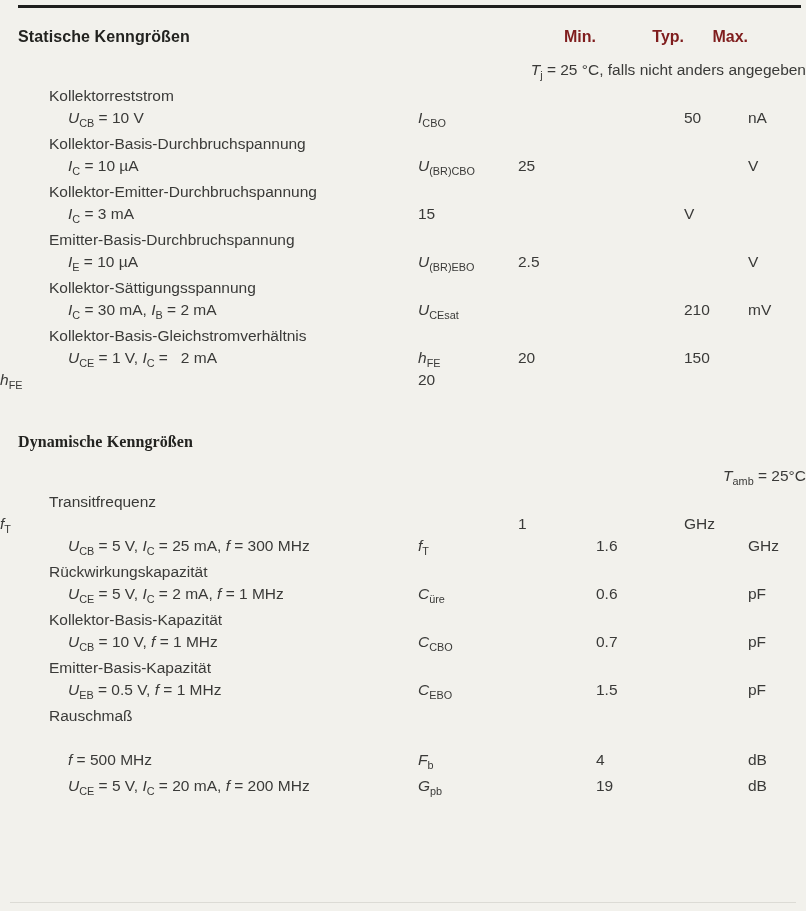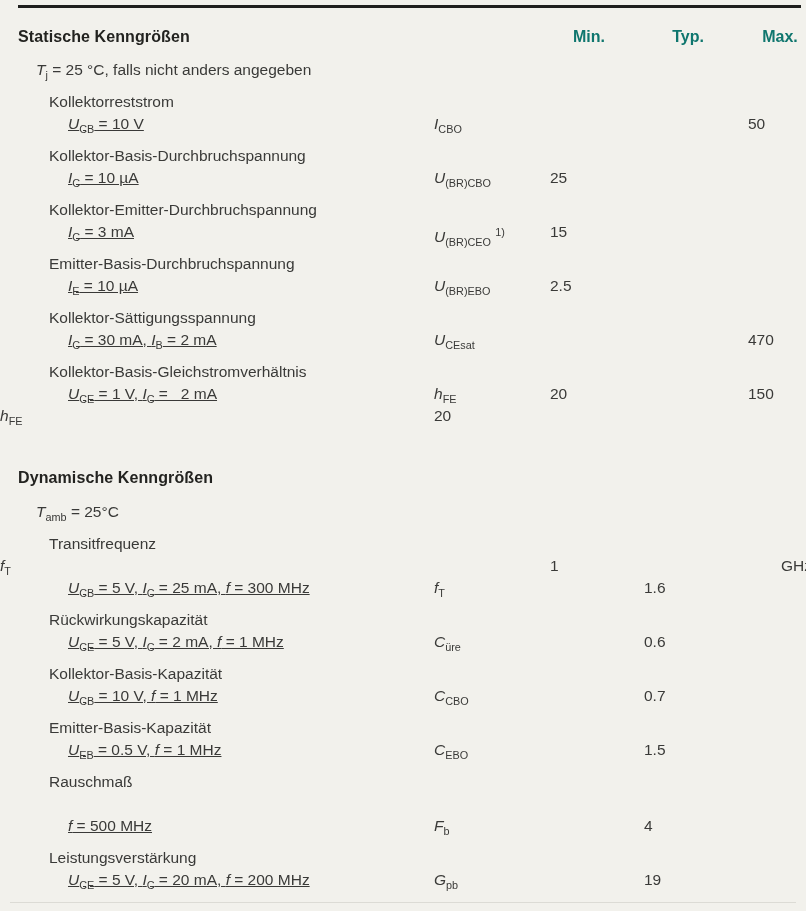--- a/index.html
+++ b/index.html
@@ -7,32 +7,32 @@
     position:relative; width:806px; height:911px; overflow:hidden;
     background:#f2f1ec;
     font-family:"Liberation Sans","DejaVu Sans",sans-serif;
     font-size:15.5px; color:#3a3a38;
   }
   .rule-top { margin:5px 5px 0 18px; height:2.5px; background:#1f1f1d; }
   .rule-bottom { position:absolute; left:10px; right:10px; top:902px; height:1px; background:#dcdbd5; }
   .grid-row {
     display:grid;
     grid-template-columns:418px 100px 78px 88px 64px 44px;
-    line-height:22px; height:22px;gap:16px;
+    line-height:22px; height:22px;
   }
   .header-row { margin-top:19px; height:20px; line-height:20px; }
   .section-title { padding-left:18px; font-weight:bold; font-size:16px; color:#232320; letter-spacing:0.1px; }
-  .section-title.second { margin-top:40px; line-height:22px; height:22px; }
-  .col-head { text-align:center; font-weight:bold; font-size:16px; color:#0f766e; }
-  .note { padding-left:36px; margin-top:12px; line-height:22px; height:22px; }
-  .group { margin-top:10px; }
+  .section-title.second { margin-top:40px; line-height:22px; height:22px;font-family:Liberation Serif, serif; }
+  .col-head { text-align:right; font-weight:bold; font-size:16px; color:#7f1d1d; }
+  .note { padding-left:68px; margin-top:12px; line-height:22px; height:22px;text-align:right; }
+  .group { margin-top:4px; }
   .glabel { padding-left:49px; line-height:22px; height:22px; }
-  .cond { padding-left:68px; white-space:pre;text-decoration:underline; }
+  .cond { padding-left:68px; white-space:pre; }
   .vmin, .vtyp, .vmax { text-align:left; }
-  .unit { text-align:right; }
+  .unit { }
   sub { font-size:0.70em; }
   sup { font-size:0.70em; }
   i { font-style:italic; }
 </style>
 </head>
 <body>
 
 <div class="page">
   <div class="rule-top"></div>
 
@@ -68,21 +68,20 @@
       <div class="vtyp"></div>
       <div class="vmax"></div>
       <div class="unit">V</div>
     </div>
   </div>
 
   <div class="group">
     <div class="glabel">Kollektor-Emitter-Durchbruchspannung</div>
     <div class="grid-row">
       <div class="cond"><i>I</i><sub>C</sub> = 3 mA</div>
-      <div class="sym"><i>U</i><sub>(BR)CEO</sub> <sup>1)</sup></div>
       <div class="vmin">15</div>
       <div class="vtyp"></div>
       <div class="vmax"></div>
       <div class="unit">V</div>
     </div>
   </div>
 
   <div class="group">
     <div class="glabel">Emitter-Basis-Durchbruchspannung</div>
     <div class="grid-row">
@@ -95,21 +94,21 @@
     </div>
   </div>
 
   <div class="group">
     <div class="glabel">Kollektor-Sättigungsspannung</div>
     <div class="grid-row">
       <div class="cond"><i>I</i><sub>C</sub> = 30 mA, <i>I</i><sub>B</sub> = 2 mA</div>
       <div class="sym"><i>U</i><sub>CEsat</sub></div>
       <div class="vmin"></div>
       <div class="vtyp"></div>
-      <div class="vmax">470</div>
+      <div class="vmax">210</div>
       <div class="unit">mV</div>
     </div>
   </div>
 
   <div class="group">
     <div class="glabel">Kollektor-Basis-Gleichstromverhältnis</div>
     <div class="grid-row">
       <div class="cond"><i>U</i><sub>CE</sub> = 1 V, <i>I</i><sub>C</sub> =  2 mA</div>
       <div class="sym"><i>h</i><sub>FE</sub></div>
       <div class="vmin">20</div>
@@ -197,21 +196,20 @@
       <div class="cond"><i>f</i> = 500 MHz</div>
       <div class="sym"><i>F</i><sub>b</sub></div>
       <div class="vmin"></div>
       <div class="vtyp">4</div>
       <div class="vmax"></div>
       <div class="unit">dB</div>
     </div>
   </div>
 
   <div class="group">
-    <div class="glabel">Leistungsverstärkung</div>
     <div class="grid-row">
       <div class="cond"><i>U</i><sub>CE</sub> = 5 V, <i>I</i><sub>C</sub> = 20 mA, <i>f</i> = 200 MHz</div>
       <div class="sym"><i>G</i><sub>pb</sub></div>
       <div class="vmin"></div>
       <div class="vtyp">19</div>
       <div class="vmax"></div>
       <div class="unit">dB</div>
     </div>
   </div>
 

